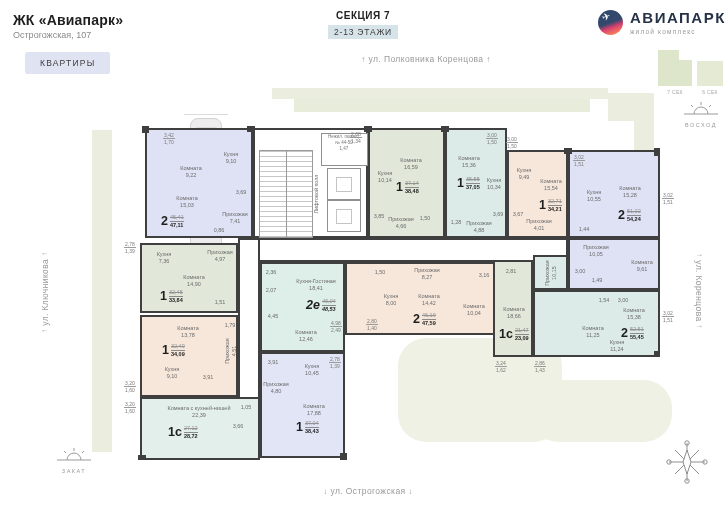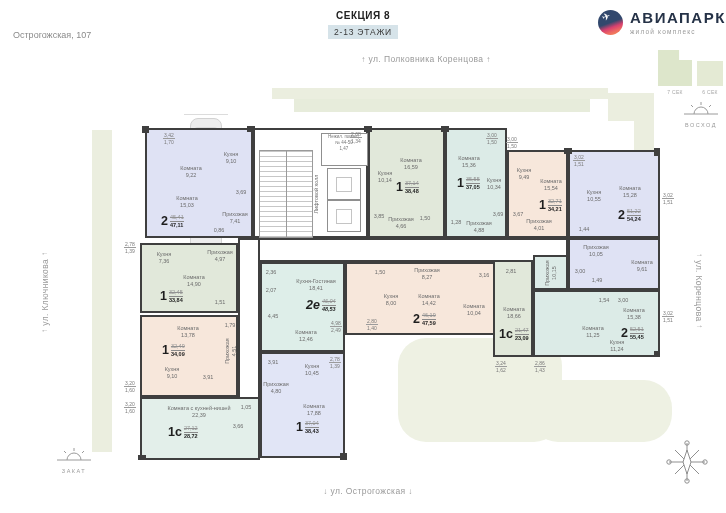--- a/index.html
+++ b/index.html
@@ -58,23 +58,25 @@
   .lift i{position:absolute;left:25%;top:25%;right:25%;bottom:25%;border:1px solid #c4c4c4;}
   .nonres{position:absolute;border:1px solid #8f8f8f;background:#fff;}
   .nr-lbl{position:absolute;transform:translate(-50%,-50%);font-size:4.5px;color:#777;text-align:center;line-height:1.3;white-space:nowrap;z-index:4;}
   .blk{position:absolute;background:#3f3f3f;z-index:3;}
 </style>
 </head>
 <body>
 
 <div class="stage">
 
+  <div class="title">ЖК «Авиапарк»</div>
   <div class="addr">Острогожская, 107</div>
+  <div class="chip">КВАРТИРЫ</div>
   <div class="section">
-    <div class="s1">СЕКЦИЯ 8</div>
+    <div class="s1">СЕКЦИЯ 7</div>
     <div class="s2">2-13 ЭТАЖИ</div>
   </div>
   <div class="logo">
     <div class="logo-ic">
         <span>✈</span>
       </div>
     <div>
       <div class="logo-t1">АВИАПАРК</div>
       <div class="logo-t2">жилой комплекс</div>
     </div>

